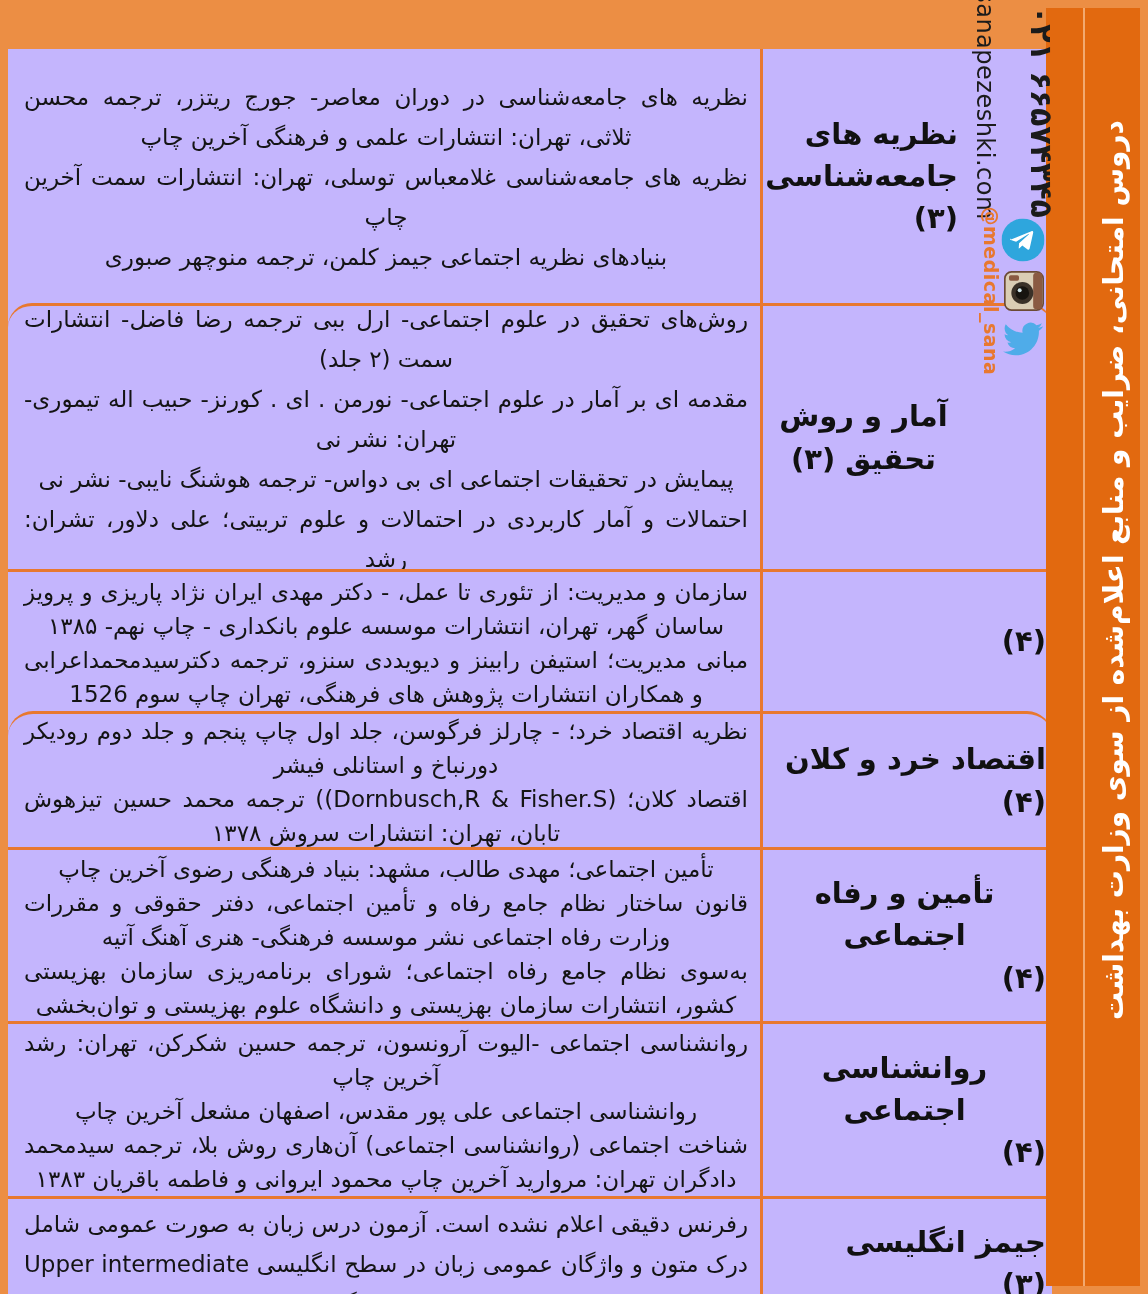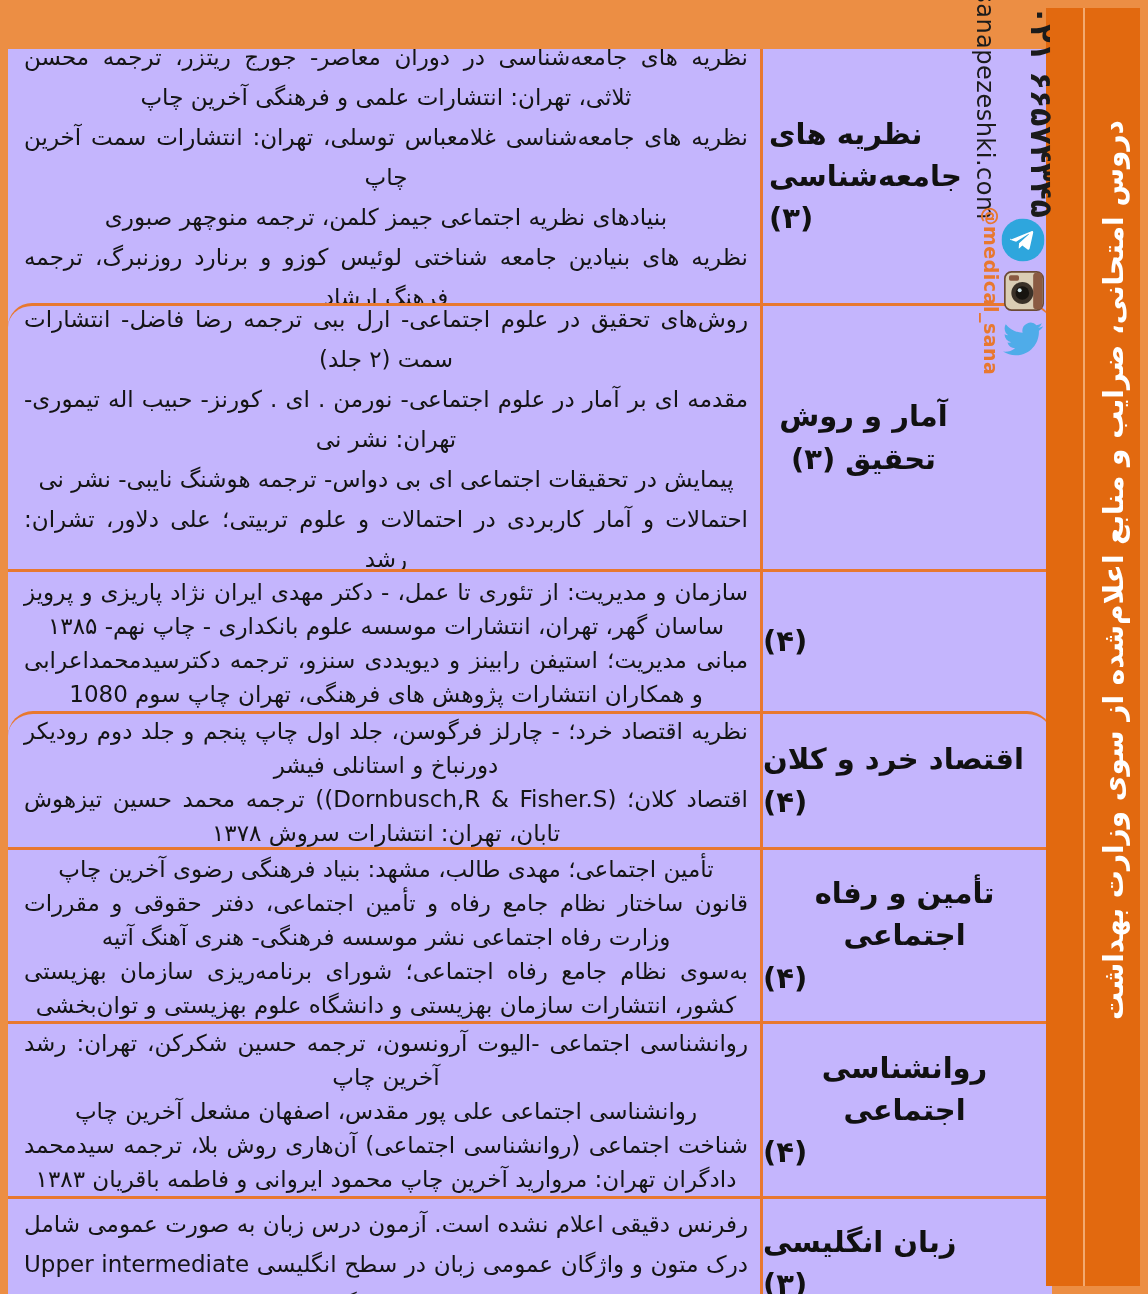--- a/index.html
+++ b/index.html
@@ -28,21 +28,21 @@
     direction:rtl;text-align:justify;text-align-last:center;
     font-size:23px;line-height:34px;color:#141414;
     display:flex;flex-direction:column;justify-content:center;overflow:hidden;
   }
   .trow:nth-child(1) .cell-content,
   .trow:nth-child(2) .cell-content{line-height:40px;}
   .trow:nth-child(7) .cell-content{line-height:40px;align-items:flex-end;}
   .cell-content p.ref{margin:0;}
   .cell-subject{
     width:286px;box-sizing:border-box;border-left:3px solid #E8782F;
-    direction:rtl;display:flex;flex-direction:column;align-items:flex-end;justify-content:center;
+    direction:rtl;display:flex;flex-direction:column;align-items:flex-start;justify-content:center;
     font-size:29px;font-weight:700;color:#111;text-align:center;line-height:1.45;
     overflow:hidden;
   }
   
   .trow:nth-child(1) .cell-subject,
   .trow:nth-child(2) .cell-subject{padding-left:6px;padding-right:88px;}
   
   .side-band{
     position:absolute;left:1046px;top:8px;width:94px;height:1278px;
     background:#E2690F;overflow:hidden;
@@ -72,21 +72,20 @@
 </head>
 <body>
 
 <div class="doc-table">
   <div style="display:contents">
   <div class="trow">
     <div class="cell-content">
           <p class="ref">نظریه های جامعه‌شناسی در دوران معاصر- جورج ریتزر، ترجمه محسن ثلاثی، تهران: انتشارات علمی و فرهنگی آخرین چاپ</p>
           <p class="ref">نظریه های جامعه‌شناسی غلامعباس توسلی، تهران: انتشارات سمت آخرین چاپ</p>
           <p class="ref">بنیادهای نظریه اجتماعی جیمز کلمن، ترجمه منوچهر صبوری</p>
-          <p class="ref">نظریه های بنیادین جامعه شناختی  لوئیس کوزو و برنارد روزنبرگ، ترجمه فرهنگ ارشاد</p>
         </div>
     <div class="cell-subject">
           <div class="subj-line">نظریه های</div>
           <div class="subj-line">جامعه‌شناسی</div>
           <div class="subj-line">(۳)</div>
         </div>
   </div>
 
   <div class="trow">
     <div class="cell-content">
@@ -96,21 +95,21 @@
           <p class="ref">احتمالات و آمار کاربردی در احتمالات و علوم تربیتی؛ علی دلاور، تشران: رشد</p>
         </div>
     <div class="cell-subject">
           <div class="subj-line">آمار و  روش تحقیق (۳)</div>
         </div>
   </div>
 
   <div class="trow">
     <div class="cell-content">
           <p class="ref">سازمان و مدیریت: از تئوری تا عمل، - دکتر مهدی ایران نژاد پاریزی و پرویز ساسان گهر، تهران، انتشارات موسسه علوم بانکداری - چاپ نهم- ۱۳۸۵</p>
-          <p class="ref">مبانی مدیریت؛  استیفن رابینز و دیویددی سنزو، ترجمه دکترسیدمحمداعرابی و همکاران انتشارات پژوهش های فرهنگی، تهران چاپ سوم 1080</p>
+          <p class="ref">مبانی مدیریت؛  استیفن رابینز و دیویددی سنزو، ترجمه دکترسیدمحمداعرابی و همکاران انتشارات پژوهش های فرهنگی، تهران چاپ سوم 1526</p>
         </div>
     <div class="cell-subject">
           <div class="subj-line">(۴)</div>
         </div>
   </div>
 
   <div class="trow">
     <div class="cell-content">
           <p class="ref">نظریه اقتصاد خرد؛ - چارلز فرگوسن، جلد اول چاپ پنجم و جلد دوم رودیکر دورنباخ و استانلی فیشر</p>
           <p class="ref">اقتصاد کلان؛ (Dornbusch,R &amp; Fisher.S)) ترجمه محمد حسین تیزهوش تابان، تهران: انتشارات سروش ۱۳۷۸</p>
@@ -143,21 +142,21 @@
           <div class="subj-line">روانشناسی اجتماعی</div>
           <div class="subj-line">(۴)</div>
         </div>
   </div>
 
   <div class="trow">
     <div class="cell-content">
           <p class="ref">رفرنس دقیقی اعلام نشده است. آزمون درس زبان به صورت عمومی شامل درک متون و واژگان عمومی زبان در سطح انگلیسی Upper intermediate (متوسط به بالا) برگزار میشود.</p>
         </div>
     <div class="cell-subject">
-          <div class="subj-line">زبان انگلیسی</div>
+          <div class="subj-line">جیمز انگلیسی</div>
           <div class="subj-line">(۳)</div>
         </div>
   </div>
 </div>
 </div>
 
 <div class="side-band">
   <div class="band-divider"></div>
   <div class="band-text">دروس امتحانی، ضرایب و منابع اعلام‌شده از سوی وزارت بهداشت</div>
 </div>

